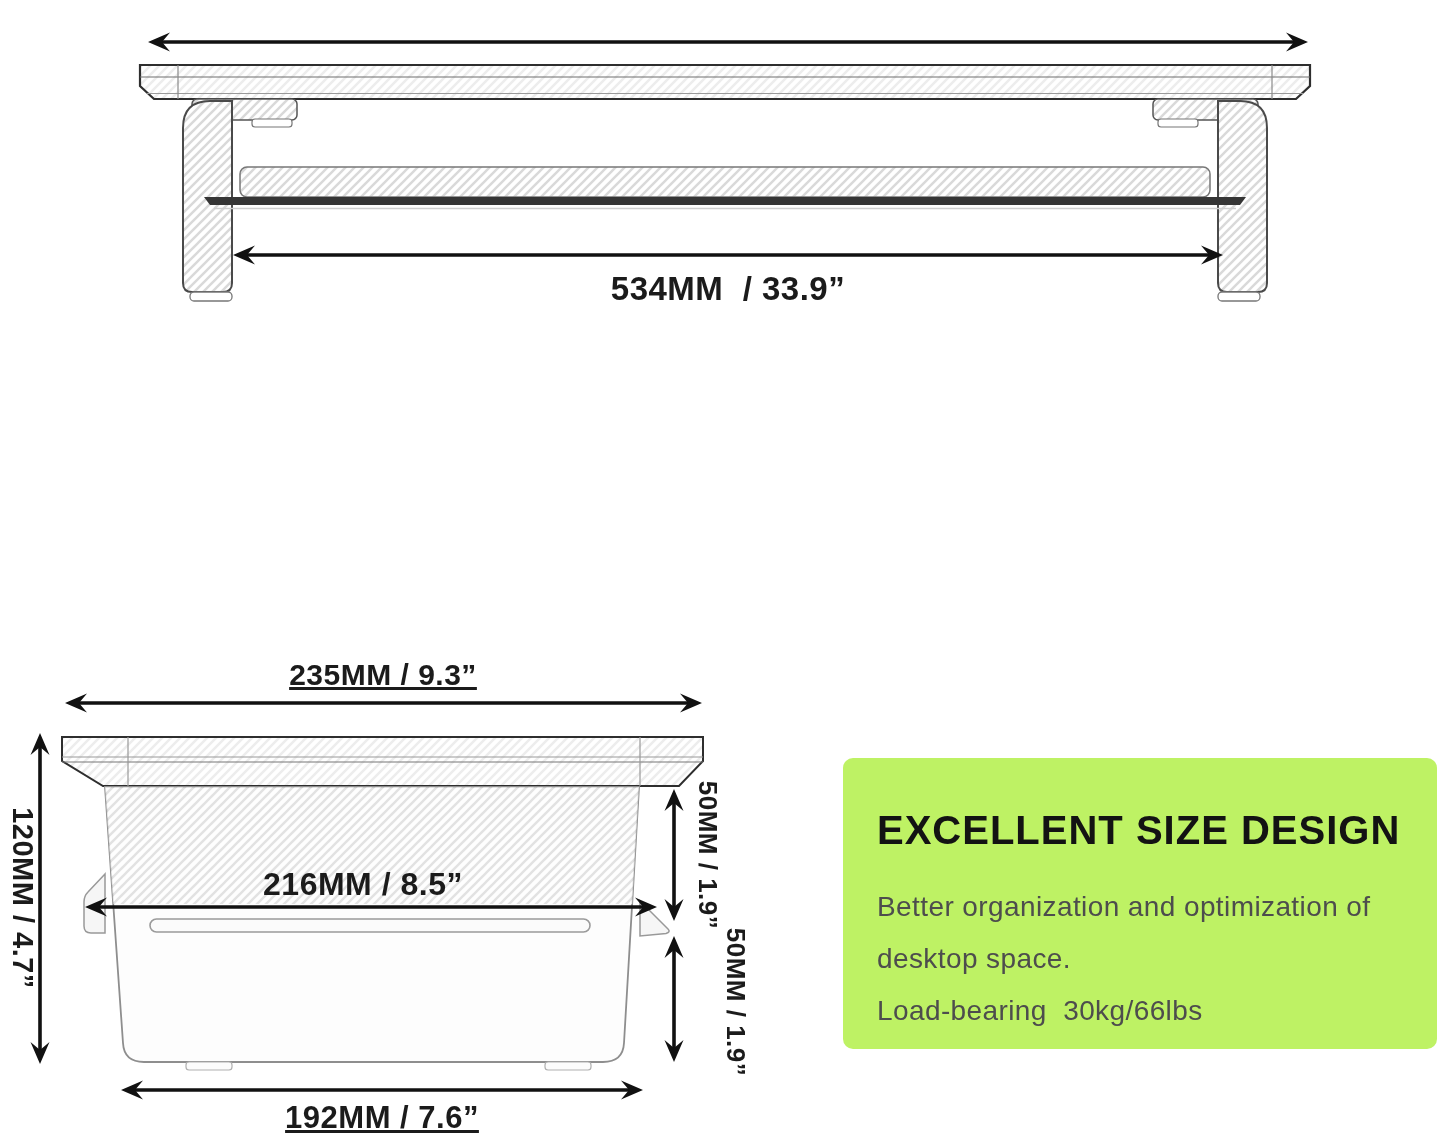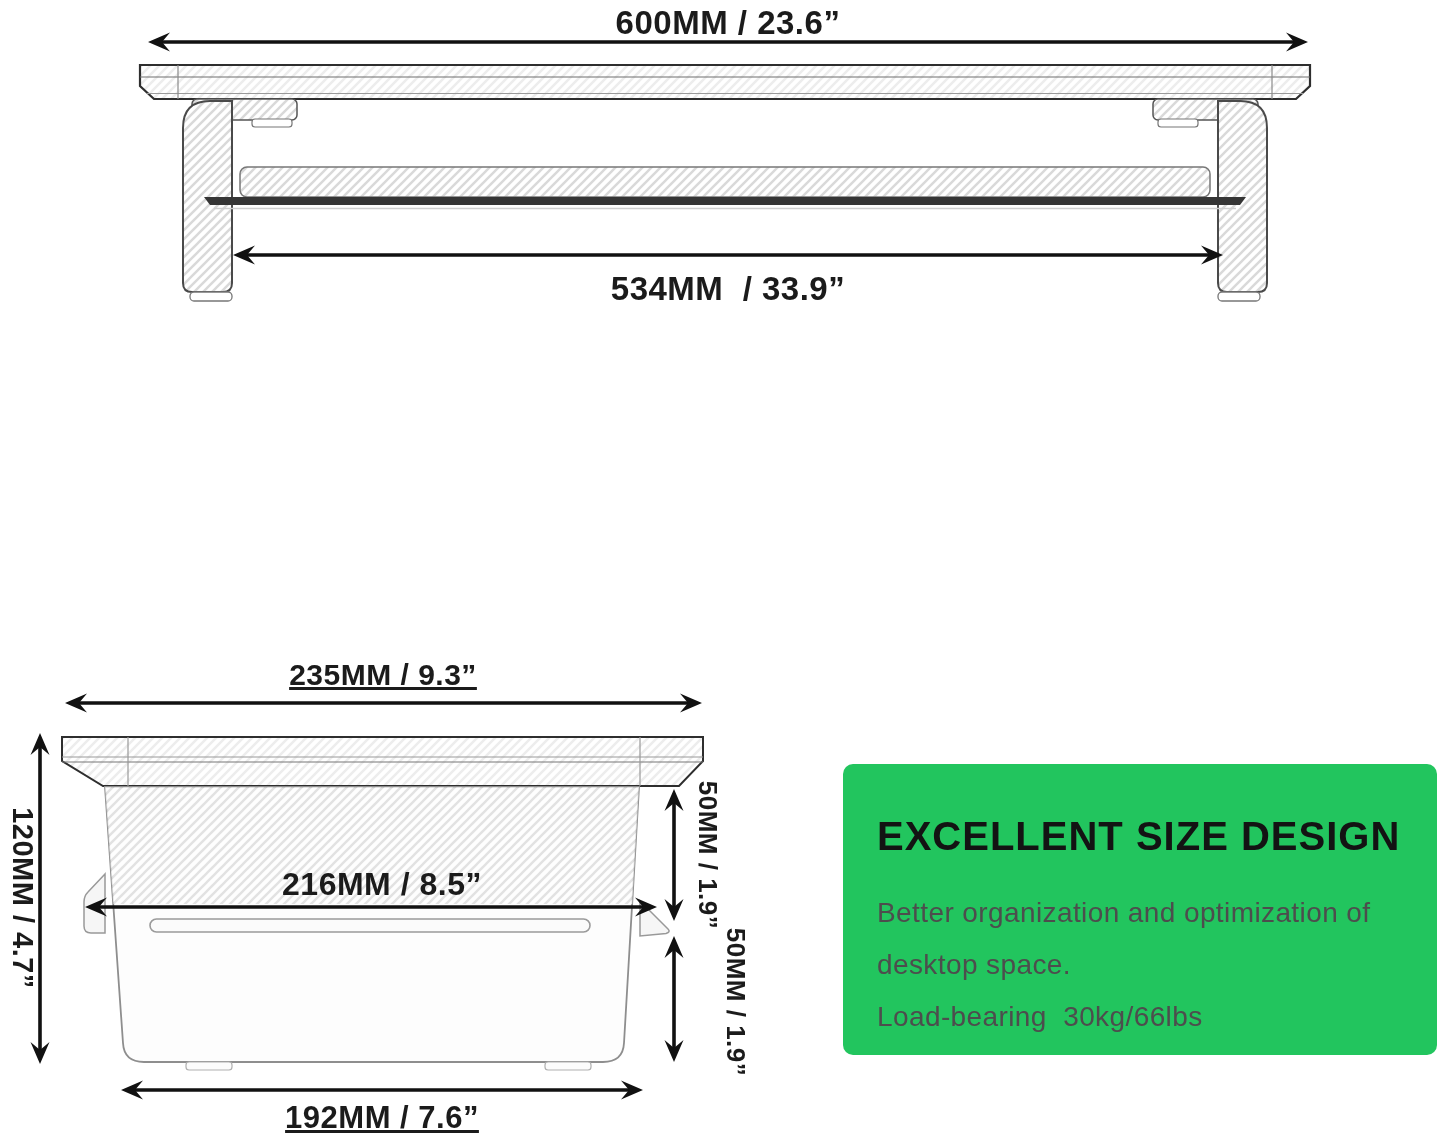--- a/index.html
+++ b/index.html
@@ -24,25 +24,24 @@
     transform:translate(-50%,-50%) rotate(90deg);
     font-weight:bold;
     color:#1b1b1b;
     white-space:pre;
     letter-spacing:.5px;
   }
   .info-box{
     position:absolute;
     left:843px;top:758px;
     width:594px;height:291px;
-    background:#22c55e;
+    background:#bef264;
     border-radius:10px;
     box-sizing:border-box;
     padding:50px 34px 0 34px;
-    margin-top:6px;
   }
   .info-title{
     font-size:40px;
     font-weight:bold;
     letter-spacing:1px;
     color:#131313;
     white-space:nowrap;
   }
   .info-body{
     margin-top:28px;
@@ -177,29 +176,28 @@
       </g>
 
       <g fill="#111">
         <line x1="135" y1="1090" x2="629" y2="1090" stroke="#111" stroke-width="3.6"></line>
         <path d="M121,1090 L143,1080.5 L135,1090 L143,1099.5 Z"></path>
         <path d="M643,1090 L621,1080.5 L629,1090 L621,1099.5 Z"></path>
       </g>
     </g>
   </svg>
 
-  <div class="dim-label fs33" style="left:728px; top:4px;">600MM / 23.6”</div>
 
   <div class="dim-label fs33" style="left:728px; top:270px;">534MM  / 33.9”</div>
 
   <div class="dim-label fs30" style="left:383px; top:658px;">235MM / 9.3”</div>
 
   <div class="dim-label-rot fs29" style="left:22px; top:898px;">120MM / 4.7”</div>
 
-  <div class="dim-label fs32" style="left:382px; top:866px;">216MM / 8.5”</div>
+  <div class="dim-label fs32" style="left:363px; top:866px;">216MM / 8.5”</div>
 
   <div class="dim-label-rot fs26" style="left:707px; top:855px;">50MM / 1.9”</div>
 
   <div class="dim-label-rot fs26" style="left:735px; top:1002px;">50MM / 1.9”</div>
 
   <div class="dim-label fs31" style="left:382px; top:1100px;">192MM / 7.6”</div>
 
   <div class="info-box">
     <div class="info-title">EXCELLENT SIZE DESIGN</div>
     <div class="info-body">

